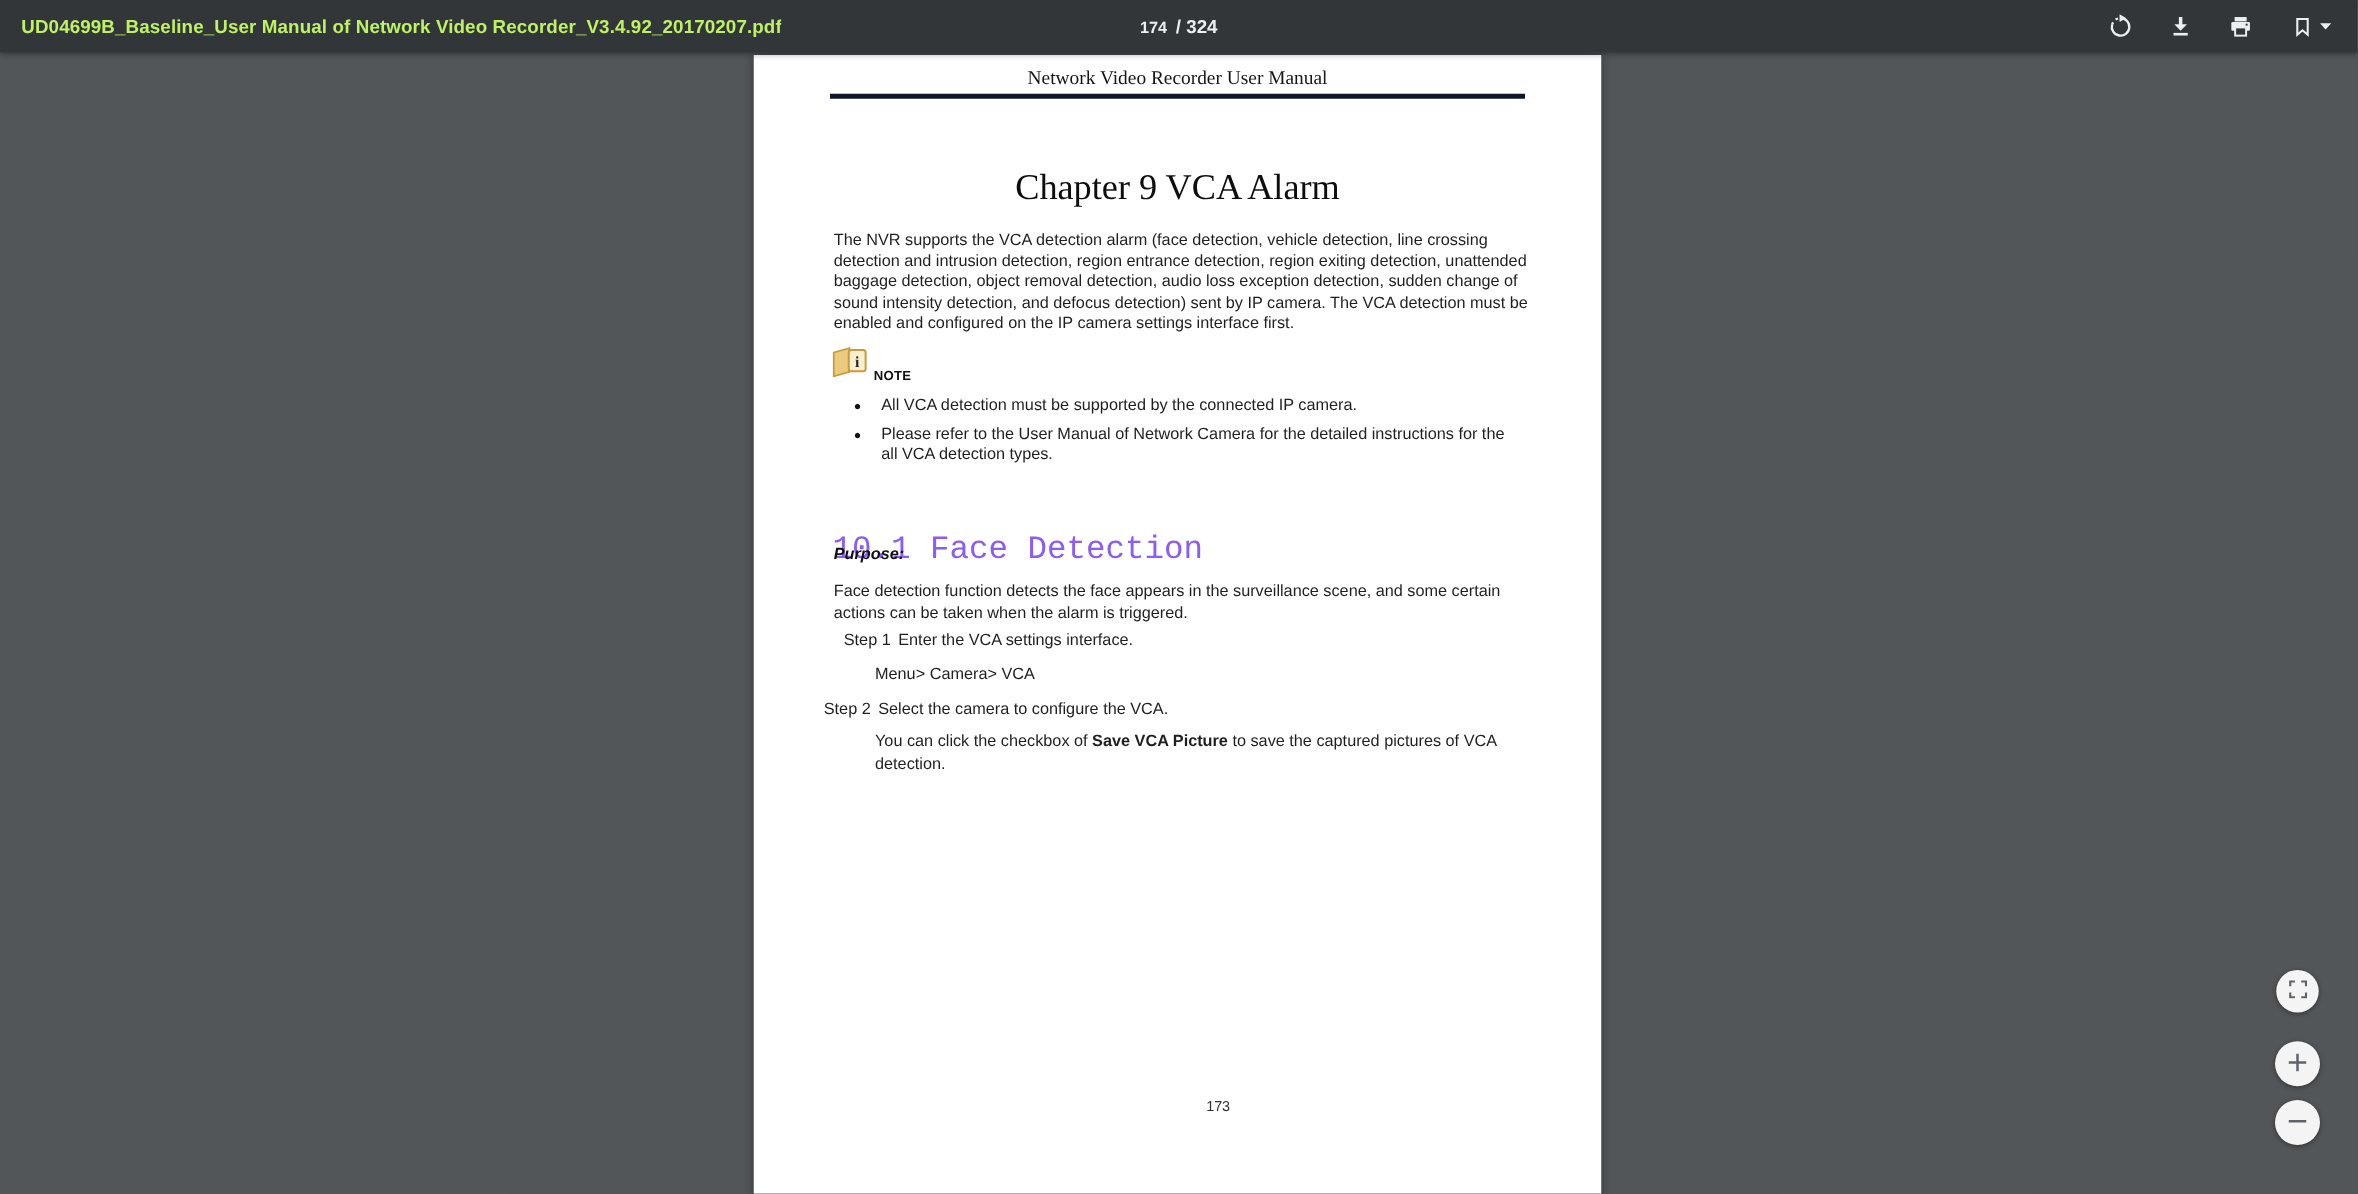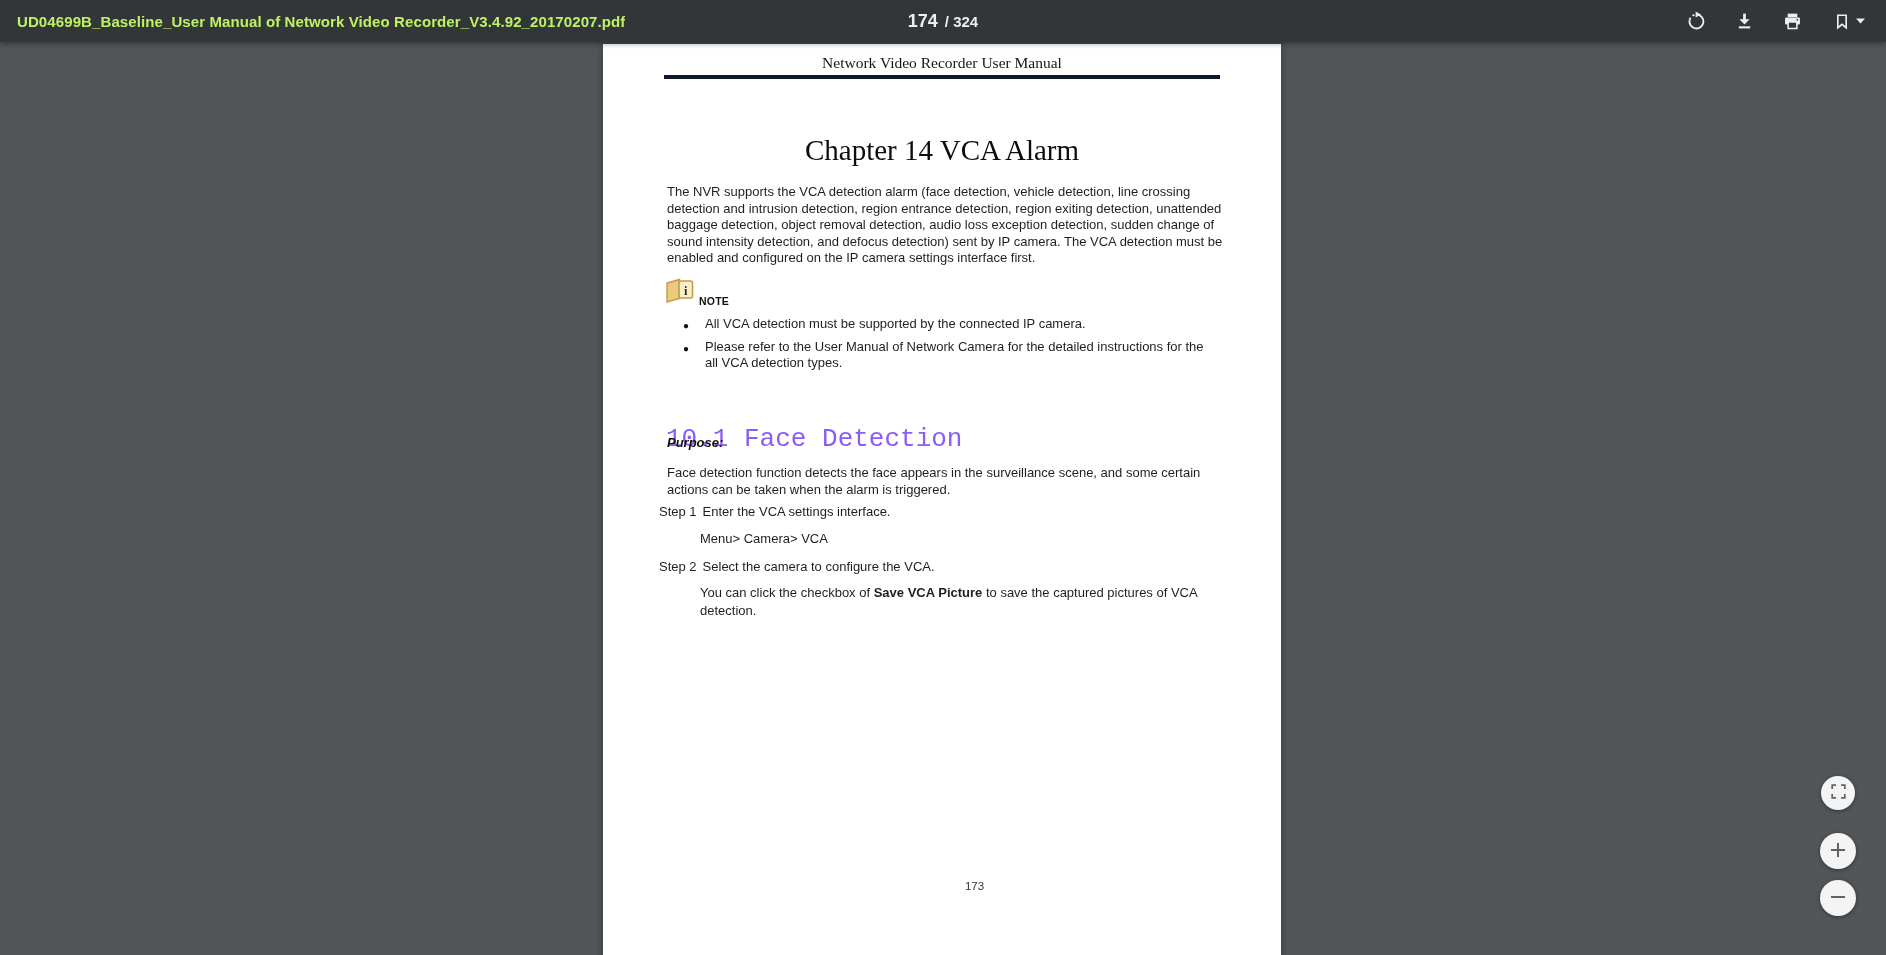--- a/index.html
+++ b/index.html
@@ -20,21 +20,21 @@
     color: #bef264; font-size: 15px; font-weight: bold; letter-spacing: .1px;
     white-space: nowrap; max-width: 820px; overflow: hidden;
   }
   .page-indicator {
     position: absolute; left: 50%; top: 0; transform: translateX(-50%);
     height: 42px; display: flex; align-items: center; gap: 7px;
     color: #eceef0; font-size: 15px; font-weight: bold;
   }
   .page-indicator .page-current {
     background: transparent; border: none; color: #eceef0;
-    font-size: 18px; font-weight: bold; text-align: left;
+    font-size: 13px; font-weight: bold; text-align: left;
   }
   .toolbar-actions {
     position: absolute; right: 10px; top: 0; height: 42px;
     display: flex; align-items: center; gap: 8px;
   }
   .icon-btn {
     width: 40px; height: 42px; background: transparent; border: none;
     display: flex; align-items: center; justify-content: center;
     cursor: pointer;
   }
@@ -86,21 +86,21 @@
     font-size: 26px; line-height: 30px; color: #8b5cf6; margin-top: 30px;
   }
   .purpose-label {
     position: absolute; left: 64px; top: 391px;
     font-size: 13px; font-weight: bold; font-style: italic; color: #111;
   }
   .purpose-para { position: absolute; left: 64px; top: 421px; width: 556px; }
 
   .step-row { position: absolute; left: 56px; width: 566px; white-space: nowrap; }
   .step-row .step-label { margin-right: 6px; }
-  .step1 { top: 460px; }
+  .step1 { top: 460px; margin-left: 16px; }
   .step1-sub { position: absolute; left: 97px; top: 487px; width: 512px; }
   .step2 { top: 515px; }
   .step2-sub { position: absolute; left: 97px; top: 540px; width: 512px; line-height: 17.5px; }
   .step2-sub b { font-weight: bold; }
 
   .page-footer {
     position: absolute; left: 0; top: 836px; width: 743px;
     text-align: center; font-size: 11.5px; color: #333;
   }
 
@@ -169,21 +169,21 @@
     </button>
   </div>
 </div>
 
 <div class="viewer">
 
   <div class="pdf-page">
 
     <div class="running-header">Network Video Recorder User Manual</div>
 
-    <div class="chapter-title">Chapter 14 VCA Alarm</div>
+    <div class="chapter-title">Chapter 9 VCA Alarm</div>
 
     <div class="intro-para body-text">The NVR supports the VCA detection alarm (face detection, vehicle detection, line crossing detection and intrusion detection, region entrance detection, region exiting detection, unattended baggage detection, object removal detection, audio loss exception detection, sudden change of sound intensity detection, and defocus detection) sent by IP camera. The VCA detection must be enabled and configured on the IP camera settings interface first.</div>
 
     <div class="note-block">
       <span>
         <svg width="31" height="26" viewBox="0 0 31 26">
           <path d="M2 6 L14.5 2.5 L14.5 21.5 L2 25 Z" fill="#ecca7d" stroke="#c99b3f" stroke-width="1.4"></path>
           <rect x="14" y="4" width="13.5" height="17" rx="2" fill="#fbf0ce" stroke="#c99b3f" stroke-width="1.6"></rect>
           <text x="20.8" y="17.5" font-family="Liberation Serif, serif" font-size="12.5" font-weight="bold" fill="#2b2b2b" text-anchor="middle">i</text>
         </svg>

